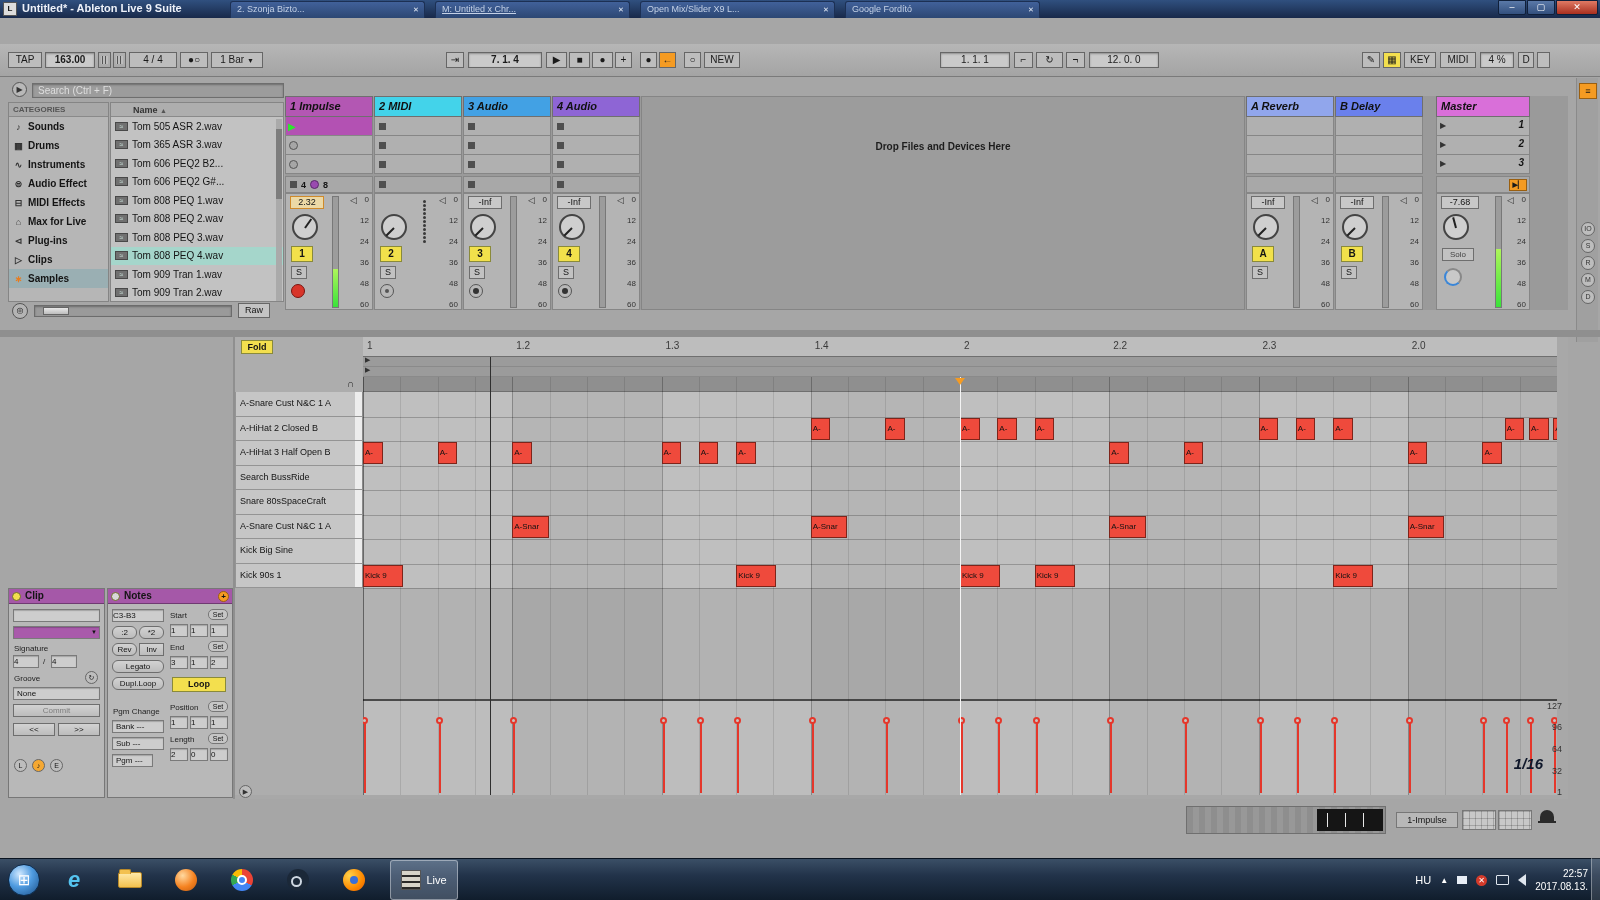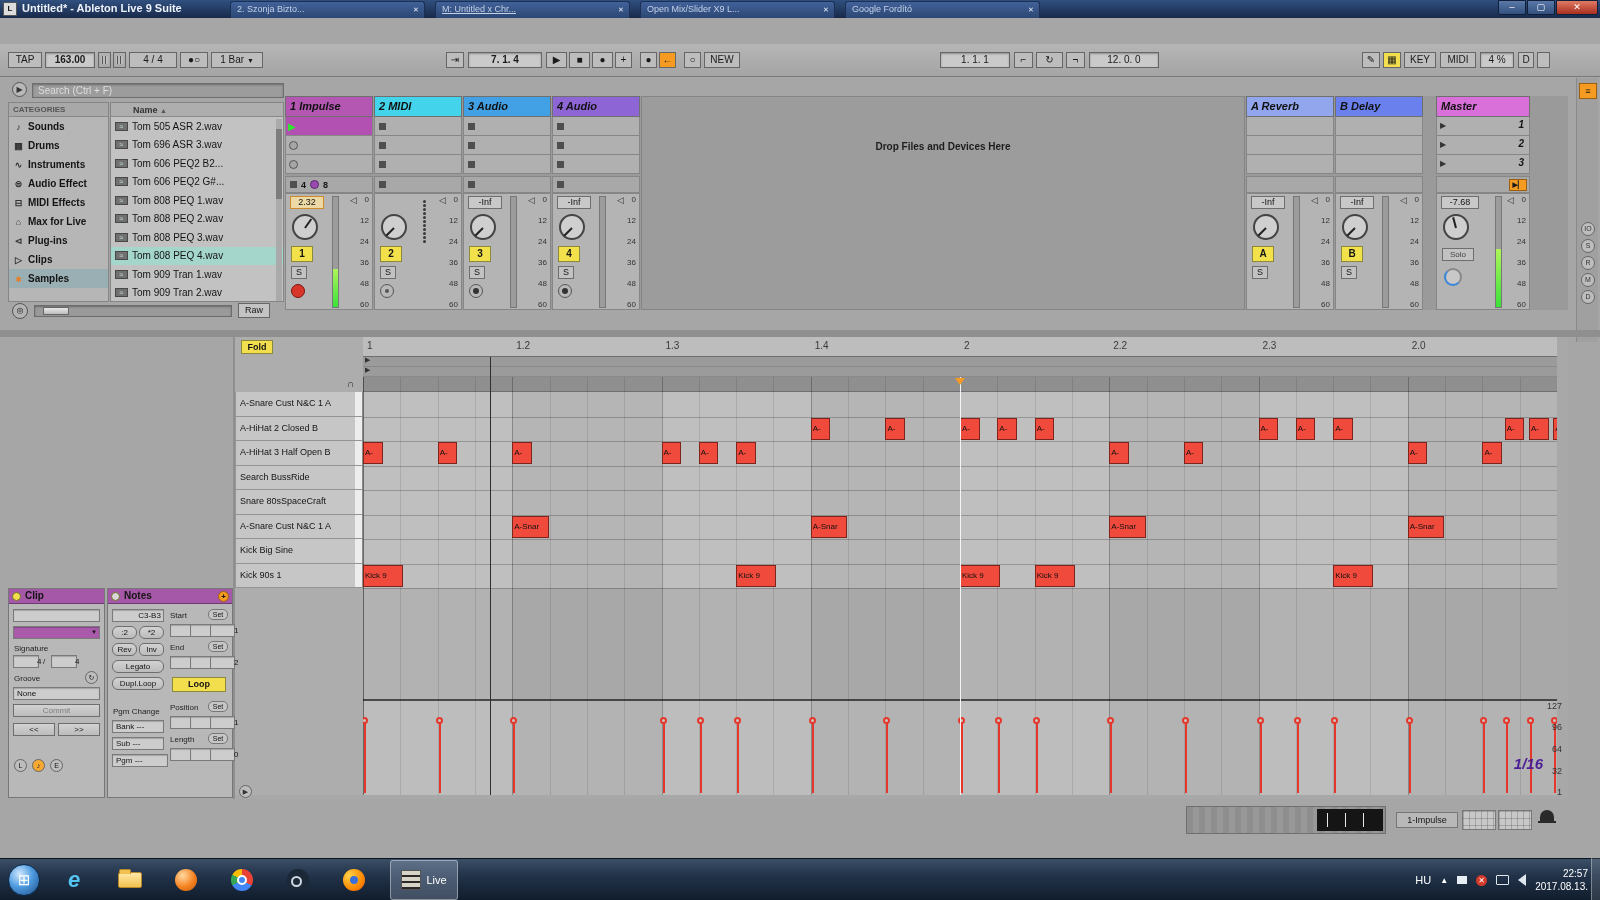--- a/index.html
+++ b/index.html
@@ -98,21 +98,21 @@
 .rlabel{position:absolute;left:0;width:120px;height:24.5px;background:#c6c6c6;border-bottom:1px solid #949494;border-left:1px solid #949494;font-size:9px;line-height:23px;padding-left:4px;white-space:nowrap;overflow:hidden;}
 .rkey{position:absolute;left:120px;width:8px;height:24.5px;background:#ededed;border-bottom:1px solid #949494;border-right:1px solid #8a8a8a;}
 .ruler-num{position:absolute;top:3px;font-size:10px;color:#3a3a3a;}
 .vel-scale{position:absolute;right:6px;width:30px;text-align:right;font-size:9px;color:#333;}
 
 
 .panel{position:absolute;top:588px;height:210px;background:#b8b8b8;border:1px solid #777;}
 .panel-head{height:15px;background:#a558a8;border-bottom:1px solid #6f3a72;font-size:10px;font-weight:bold;line-height:14px;padding-left:16px;position:relative;}
 .phead-dot{position:absolute;left:3px;top:3px;width:9px;height:9px;border-radius:50%;background:#f3df4e;border:1px solid #6f6f2a;}
 .phead-plus{position:absolute;right:3px;top:2px;width:11px;height:11px;border-radius:50%;background:#f59b22;border:1px solid #9a5f10;font-size:8px;line-height:10px;text-align:center;font-weight:bold;}
-.fld{position:absolute;background:#cdcdcd;border:1px solid #7a7a7a;box-shadow:inset 0 1px 1px rgba(0,0,0,.2);font-size:8px;line-height:11px;text-align:center;height:13px;padding-left:23px;}
+.fld{position:absolute;background:#cdcdcd;border:1px solid #7a7a7a;box-shadow:inset 0 1px 1px rgba(0,0,0,.2);font-size:8px;line-height:11px;height:13px;}
 .fld.left{text-align:left;padding-left:3px;}
 .pbtn{position:absolute;background:linear-gradient(#d2d2d2,#bcbcbc);border:1px solid #6e6e6e;font-size:8px;text-align:center;line-height:11px;height:13px;}
 .plbl{position:absolute;font-size:8px;color:#222;}
 .setbtn{position:absolute;width:20px;height:11px;background:#c6c6c6;border:1px solid #777;border-radius:5px;font-size:7px;text-align:center;line-height:9px;}
 .loopbtn{position:absolute;background:#f3df4e;border:1px solid #8a8a3a;font-weight:bold;font-size:9px;text-align:center;line-height:13px;}
 .ccirc{position:absolute;width:13px;height:13px;border:1px solid #666;border-radius:50%;background:#bdbdbd;font-size:7px;line-height:11px;text-align:center;}
 .ccirc.orange{background:#f5a832;}
 
 
 #statusbar{position:absolute;left:10px;top:816px;width:1168px;height:18px;background:#c6c6c6;border:1px solid #777;box-shadow:inset 0 1px 1px rgba(0,0,0,.15);font-size:10px;line-height:16px;padding-left:8px;}
@@ -254,21 +254,21 @@
   </div>
   <div id="file-panel">
     <div id="file-header"><span>Name</span> <span style="font-size:7px;color:#555">▲</span></div>
     <div id="file-list">
         <div class="file-row">
           <span class="wicon">≈</span>
           <span>Tom 505 ASR 2.wav</span>
         </div>
         <div class="file-row">
           <span class="wicon">≈</span>
-          <span>Tom 696 ASR 3.wav</span>
+          <span>Tom 365 ASR 3.wav</span>
         </div>
         <div class="file-row">
           <span class="wicon">≈</span>
           <span>Tom 606 PEQ2 B2...</span>
         </div>
         <div class="file-row">
           <span class="wicon">≈</span>
           <span>Tom 606 PEQ2 G#...</span>
         </div>
         <div class="file-row">
@@ -667,21 +667,21 @@
         <div class="vhead" style="left: 744.25px; top: 379.559px;"></div>
         <div class="vstem" style="left: 821.875px; top: 383.559px; height: 72.4409px;"></div>
         <div class="vhead" style="left: 818.875px; top: 379.559px;"></div>
         <div class="vstem" style="left: 1045.75px; top: 383.559px; height: 72.4409px;"></div>
         <div class="vhead" style="left: 1042.75px; top: 379.559px;"></div>
         <div class="vstem" style="left: 1120.38px; top: 383.559px; height: 72.4409px;"></div>
         <div class="vhead" style="left: 1117.38px; top: 379.559px;"></div>
         <div style="position: absolute; left: 126.862px; top: 20px; width: 1px; height: 438px; background: rgb(47, 47, 47);"></div>
         <div style="position: absolute; left: 597px; top: 40px; width: 1px; height: 418px; background: rgb(244, 244, 244);"></div>
         <div style="position: absolute; left: 592px; top: 41px; width: 0px; height: 0px; border-width: 7px 5px 5px; border-style: solid; border-color: rgb(245, 155, 34) transparent transparent; border-image: initial;"></div>
-        <div style="position: absolute; right: 14px; top: 418px; font-size: 15px; font-weight: bold; font-style: italic; color: #4c1d95;">1/16</div>
+        <div style="position: absolute; right: 14px; top: 418px; font-size: 15px; font-weight: bold; font-style: italic; color: #0f172a;">1/16</div>
       </div>
       <div style="position: absolute; left: 0px; top: 0px; width: 128px; height: 458px; background: rgb(173, 173, 173);"></div>
       <div style="position: absolute; left: 6px; top: 3px; width: 32px; height: 14px; background: rgb(243, 223, 78); border: 1px solid rgb(138, 138, 58); font-size: 9px; font-weight: bold; text-align: center; line-height: 12px;">Fold</div>
       <div style="position: absolute; left: 112px; top: 41px; font-size: 10px; font-weight: bold; color: rgb(42, 42, 42);">∩</div>
       <div class="rlabel" style="top: 55px;">A-Snare Cust N&amp;C 1 A</div>
       <div class="rkey" style="top: 55px;"></div>
       <div class="rlabel" style="top: 79.5px;">A-HiHat 2 Closed B</div>
       <div class="rkey" style="top: 79.5px;"></div>
       <div class="rlabel" style="top: 104px;">A-HiHat 3 Half Open B</div>
       <div class="rkey" style="top: 104px;"></div>
@@ -723,27 +723,27 @@
     <div class="ccirc orange" style="left:23px;top:170px">♪</div>
     <div class="ccirc" style="left:41px;top:170px">E</div>
   </div>
 
   <div id="notes-panel" class="panel" style="left:107px;width:126px">
     <div class="panel-head"><span class="phead-dot" style="background:#d8d8d8"></span><span>Notes</span><span class="phead-plus">+</span></div>
     <div class="fld" style="left:4px;top:20px;width:52px">C3-B3</div>
     <div class="pbtn" style="left:4px;top:37px;width:25px;border-radius:6px">:2</div>
     <div class="pbtn" style="left:31px;top:37px;width:25px;border-radius:6px">*2</div>
     <div class="pbtn" style="left:4px;top:54px;width:25px;border-radius:6px">Rev</div>
-    <div class="pbtn" style="left:31px;top:54px;width:25px;border-radius:5px">Inv</div>
+    <div class="pbtn" style="left:31px;top:54px;width:25px;border-radius:0">Inv</div>
     <div class="pbtn" style="left:4px;top:71px;width:52px;border-radius:6px">Legato</div>
     <div class="pbtn" style="left:4px;top:88px;width:52px;border-radius:6px">Dupl.Loop</div>
     <div class="plbl" style="left:5px;top:118px">Pgm Change</div>
     <div class="fld left" style="left:4px;top:131px;width:52px">Bank ---</div>
     <div class="fld left" style="left:4px;top:148px;width:52px">Sub ---</div>
-    <div class="fld left" style="left:4px;top:165px;width:56px">Pgm ---</div>
+    <div class="fld left" style="left:4px;top:165px;width:41px">Pgm ---</div>
 
     <div class="plbl" style="left:62px;top:22px">Start</div>
     <div class="setbtn" style="left:100px;top:20px">Set</div>
     <div class="fld" style="left:62px;top:35px;width:18px">1</div>
     <div class="fld" style="left:82px;top:35px;width:18px">1</div>
     <div class="fld" style="left:102px;top:35px;width:18px">1</div>
     <div class="plbl" style="left:62px;top:54px">End</div>
     <div class="setbtn" style="left:100px;top:52px">Set</div>
     <div class="fld" style="left:62px;top:67px;width:18px">3</div>
     <div class="fld" style="left:82px;top:67px;width:18px">1</div>

